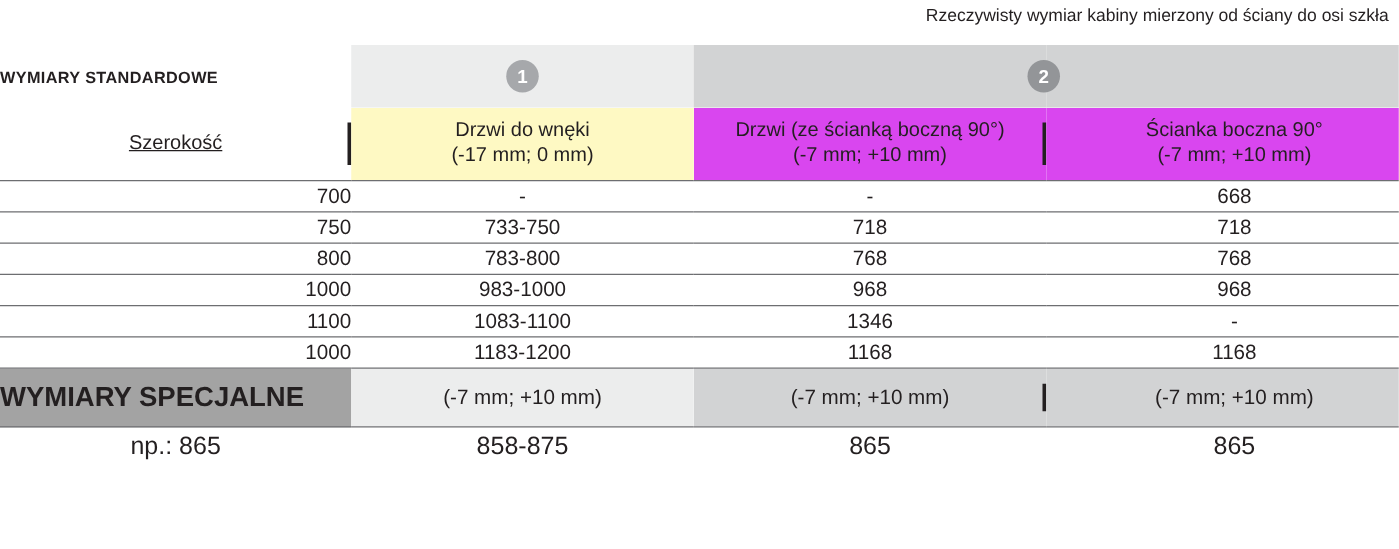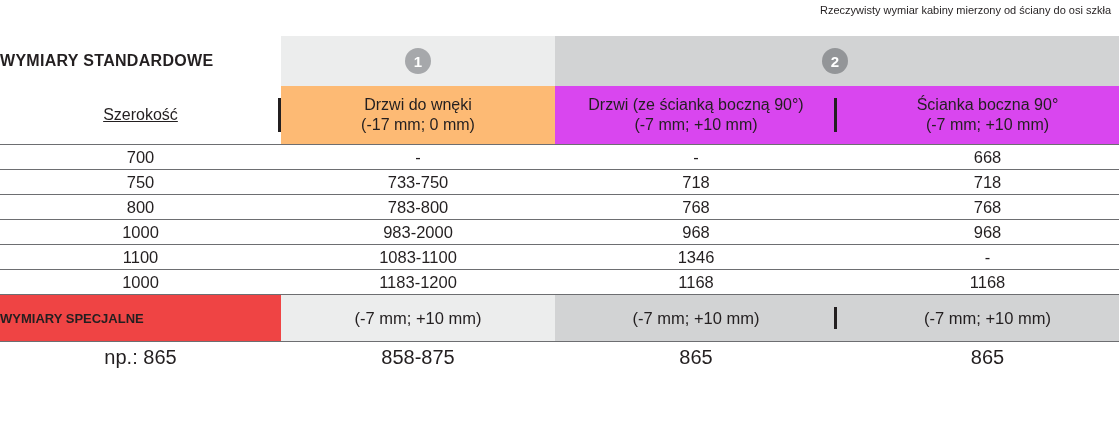--- a/index.html
+++ b/index.html
@@ -22,21 +22,21 @@
 
   
   .top-note {
     position: absolute;
     top: 4px;
     left: 0;
     width: 1119px;
     text-align: right;
     padding-right: 8px;
     box-sizing: border-box;
-    font-size: 11px;
+    font-size: 14px;
     color: #231f20;
   }
 
   
   table.dims {
     position: absolute;
     top: 36px;
     left: 0;
     border-collapse: collapse;
     width: 1119px;
@@ -49,21 +49,21 @@
 
   
   .col-a { width: 281px; }
   .col-b { width: 274px; }
   .col-c { width: 282px; }
   .col-d { width: 301px; }
 
   
   .band-title {
     font-weight: bold;
-    font-size: 16px;
+    font-size: 13px;
     letter-spacing: .3px;
     padding-left: 12px;
     height: 50px;
     background: #ffffff;
   }
   .cell-g1 { background: #eceded; }
   .cell-g2 { background: #d2d3d4; }
 
   .badge-wrap {
     display: flex;
@@ -89,53 +89,53 @@
   .sub {
     height: 58px;
     text-align: center;
     font-size: 16px;
     line-height: 20px;
     position: relative;
   }
   .sub .l1 { display: block; }
   .sub .l2 { display: block; }
   .sub-white { background: #ffffff; text-decoration: underline; }
-  .sub-g1 { background: #fdba74; margin-left: 30px; }
+  .sub-g1 { background: #fef9c3; margin-left: 30px; }
   .sub-g2 { background: #d946ef; }
 
   
   .vtick {
     position: absolute;
     top: 12px;
     bottom: 12px;
     width: 3px;
     background: #231f20;
   }
   .vtick.right { right: 0; }
 
   
   tr.data td {
     height: 24px;
     text-align: center;
     font-size: 16.5px;
     border-top: 1px solid #6d6e71;
   }
-  tr.data td.col-a { background: #ffffff; }
+  tr.data td.col-a { background: #ffffff; text-align: right; }
   tr.data td.col-b { background: #ffffff; }
   tr.data td.col-c { background: #ffffff; }
   tr.data td.col-d { background: #ffffff; }
   tr.data.last td { border-bottom: 1px solid #6d6e71; }
 
   
   .special-title {
     font-weight: bold;
-    font-size: 13px;
+    font-size: 22px;
     padding-left: 12px;
     height: 46px;
-    background: #ef4444;
+    background: #a3a3a3;
   }
   .special-cell {
     height: 46px;
     text-align: center;
     font-size: 16.5px;
     position: relative;
   }
   .special-g1 { background: #eceded; }
   .special-g2 { background: #d2d3d4; }
 
@@ -212,21 +212,21 @@
         <td class="col-d">718</td>
       </tr>
       <tr class="data">
         <td class="col-a">800</td>
         <td class="col-b">783-800</td>
         <td class="col-c">768</td>
         <td class="col-d">768</td>
       </tr>
       <tr class="data">
         <td class="col-a">1000</td>
-        <td class="col-b">983-2000</td>
+        <td class="col-b">983-1000</td>
         <td class="col-c">968</td>
         <td class="col-d">968</td>
       </tr>
       <tr class="data">
         <td class="col-a">1100</td>
         <td class="col-b">1083-1100</td>
         <td class="col-c">1346</td>
         <td class="col-d">-</td>
       </tr>
       <tr class="data last">

